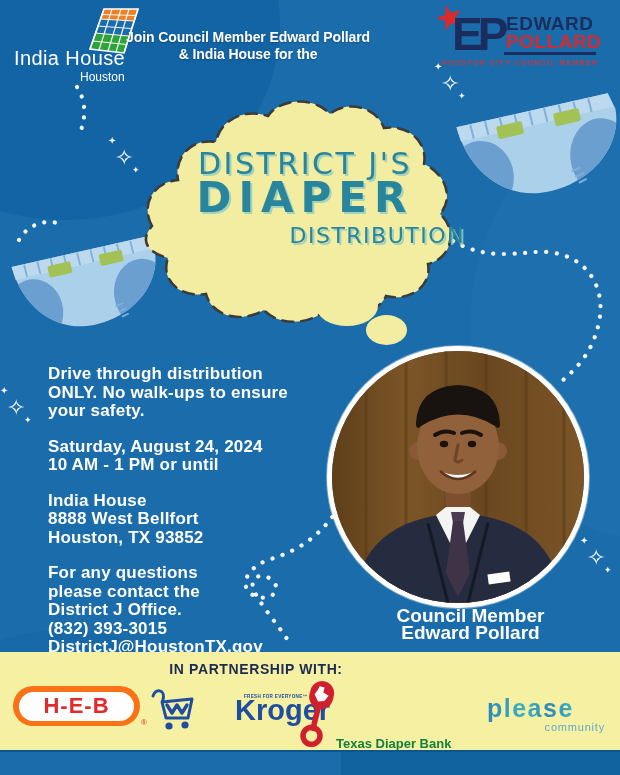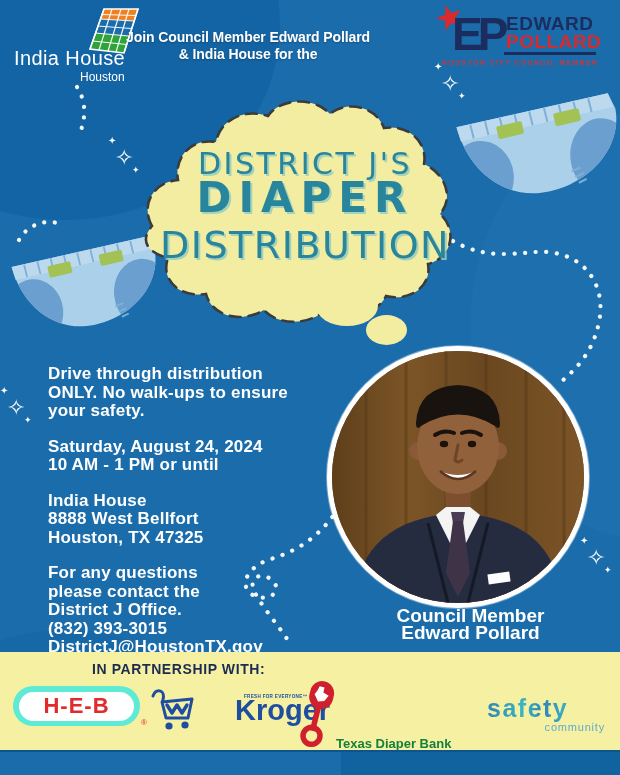--- a/index.html
+++ b/index.html
@@ -38,21 +38,21 @@
   
   .cloud-svg{position:absolute;left:122px;top:98px;}
   .bubble{position:absolute;background:#f2eda1;border-radius:50%;}
   .bubble1{left:316px;top:286px;width:62px;height:40px;}
   .bubble2{left:366px;top:315px;width:41px;height:30px;}
   .cloud-title{position:absolute;left:145px;width:320px;text-align:center;
     font-family:"DejaVu Sans",sans-serif;color:#28859b;
     text-shadow:2px 2px 0 rgba(150,205,190,.85);}
   .t1{top:146px;font-size:30px;letter-spacing:2.5px;}
   .t2{top:173px;font-size:42px;font-weight:700;letter-spacing:7px;}
-  .t3{top:223px;font-size:38px;letter-spacing:1.5px;}
+  .t3{top:223px;font-size:22px;letter-spacing:1.5px;text-align:right;}
 
   
   .details{position:absolute;left:48px;top:353px;width:302px;color:#fff;font-weight:700;
     font-size:17px;line-height:18.5px;letter-spacing:.2px;}
   .details .para{margin:0 0 12px 0;}
 
   
   .photo{position:absolute;left:327px;top:346px;width:252px;height:252px;border-radius:50%;
     border:5px solid #fff;overflow:hidden;background:#734e24;box-shadow:0 0 0 1px rgba(255,255,255,.4);}
   .caption{position:absolute;left:368px;top:608px;width:205px;text-align:center;color:#fff;
@@ -60,23 +60,23 @@
 
   
   .sparkle{position:absolute;color:#fff;width:36px;height:46px;pointer-events:none;}
   .sparkle span{position:absolute;line-height:1;}
   .sp-lg{left:7px;top:11px;font-size:22px;}
   .sp-sm{left:0;top:0;font-size:10px;}
   .sp-xs{left:24px;top:30px;font-size:9px;}
 
   
   .band{position:absolute;left:0;top:652px;width:620px;height:98px;background:#f6f1a2;}
-  .band-heading{position:absolute;left:92px;top:9px;width:300px;text-align:left;
+  .band-heading{position:absolute;left:106px;top:9px;width:300px;text-align:center;
     color:#1c2b52;font-weight:800;font-size:14px;letter-spacing:.6px;}
-  .heb{position:absolute;left:13px;top:34px;width:127px;height:40px;background:#5eead4;
+  .heb{position:absolute;left:13px;top:34px;width:127px;height:40px;background:#f97316;
     border-radius:999px;display:flex;align-items:center;justify-content:center;}
   .heb-inner{width:115px;height:29px;background:#fff;border-radius:999px;display:flex;
     align-items:center;justify-content:center;}
   .heb-inner span{color:#e02a2c;font-weight:900;font-size:22px;letter-spacing:1px;}
   .heb-reg{position:absolute;left:141px;top:66px;font-size:8px;color:#e02a2c;}
   .kroger{position:absolute;left:150px;top:34px;width:150px;height:56px;}
   .kroger-word{position:absolute;left:46px;top:8px;font-size:29px;font-weight:800;color:#1f4ea1;margin-left:39px;}
   .kroger-tag{position:absolute;left:94px;top:8px;font-size:4.6px;font-weight:700;color:#1f4ea1;
     letter-spacing:.3px;white-space:nowrap;}
   .tdb{position:absolute;left:299px;top:28px;width:190px;height:66px;}
@@ -202,21 +202,21 @@
     <p></p>
     <p class="para">
       </p>
       <div>Saturday, August 24, 2024</div>
       <div>10 AM - 1 PM or until</div>
     <p></p>
     <p class="para">
       </p>
       <div>India House</div>
       <div>8888 West Bellfort</div>
-      <div>Houston, TX 47325</div>
+      <div>Houston, TX 93852</div>
     <p></p>
     <p class="para">
       </p>
       <div>For any questions</div>
       <div>please contact the</div>
       <div>District J Office.</div>
       <div>(832) 393-3015</div>
       <div>DistrictJ@HoustonTX.gov</div>
     <p></p>
   </div>
@@ -290,19 +290,19 @@
           <rect x="6" y="1" width="24" height="28" rx="12" fill="#d0202e"></rect>
           <polygon points="14,7 19,7 19,12 25,14 22,20 16,22 11,16 13,11" fill="#ffffff"></polygon>
           <rect x="15" y="26" width="5.5" height="26" fill="#d0202e"></rect>
           <circle cx="18" cy="57" r="8.5" fill="none" stroke="#d0202e" stroke-width="5.5"></circle>
         </g>
       </svg>
       <div class="tdb-word">Texas Diaper Bank</div>
     </div>
 
     <div class="connect">
-      <div class="connect-word">safety</div>
+      <div class="connect-word">please</div>
       <div class="connect-sub">community</div>
     </div>
   </div>
 
   <div class="bottom-strip"></div>
 </div>
 
 </body></html>

